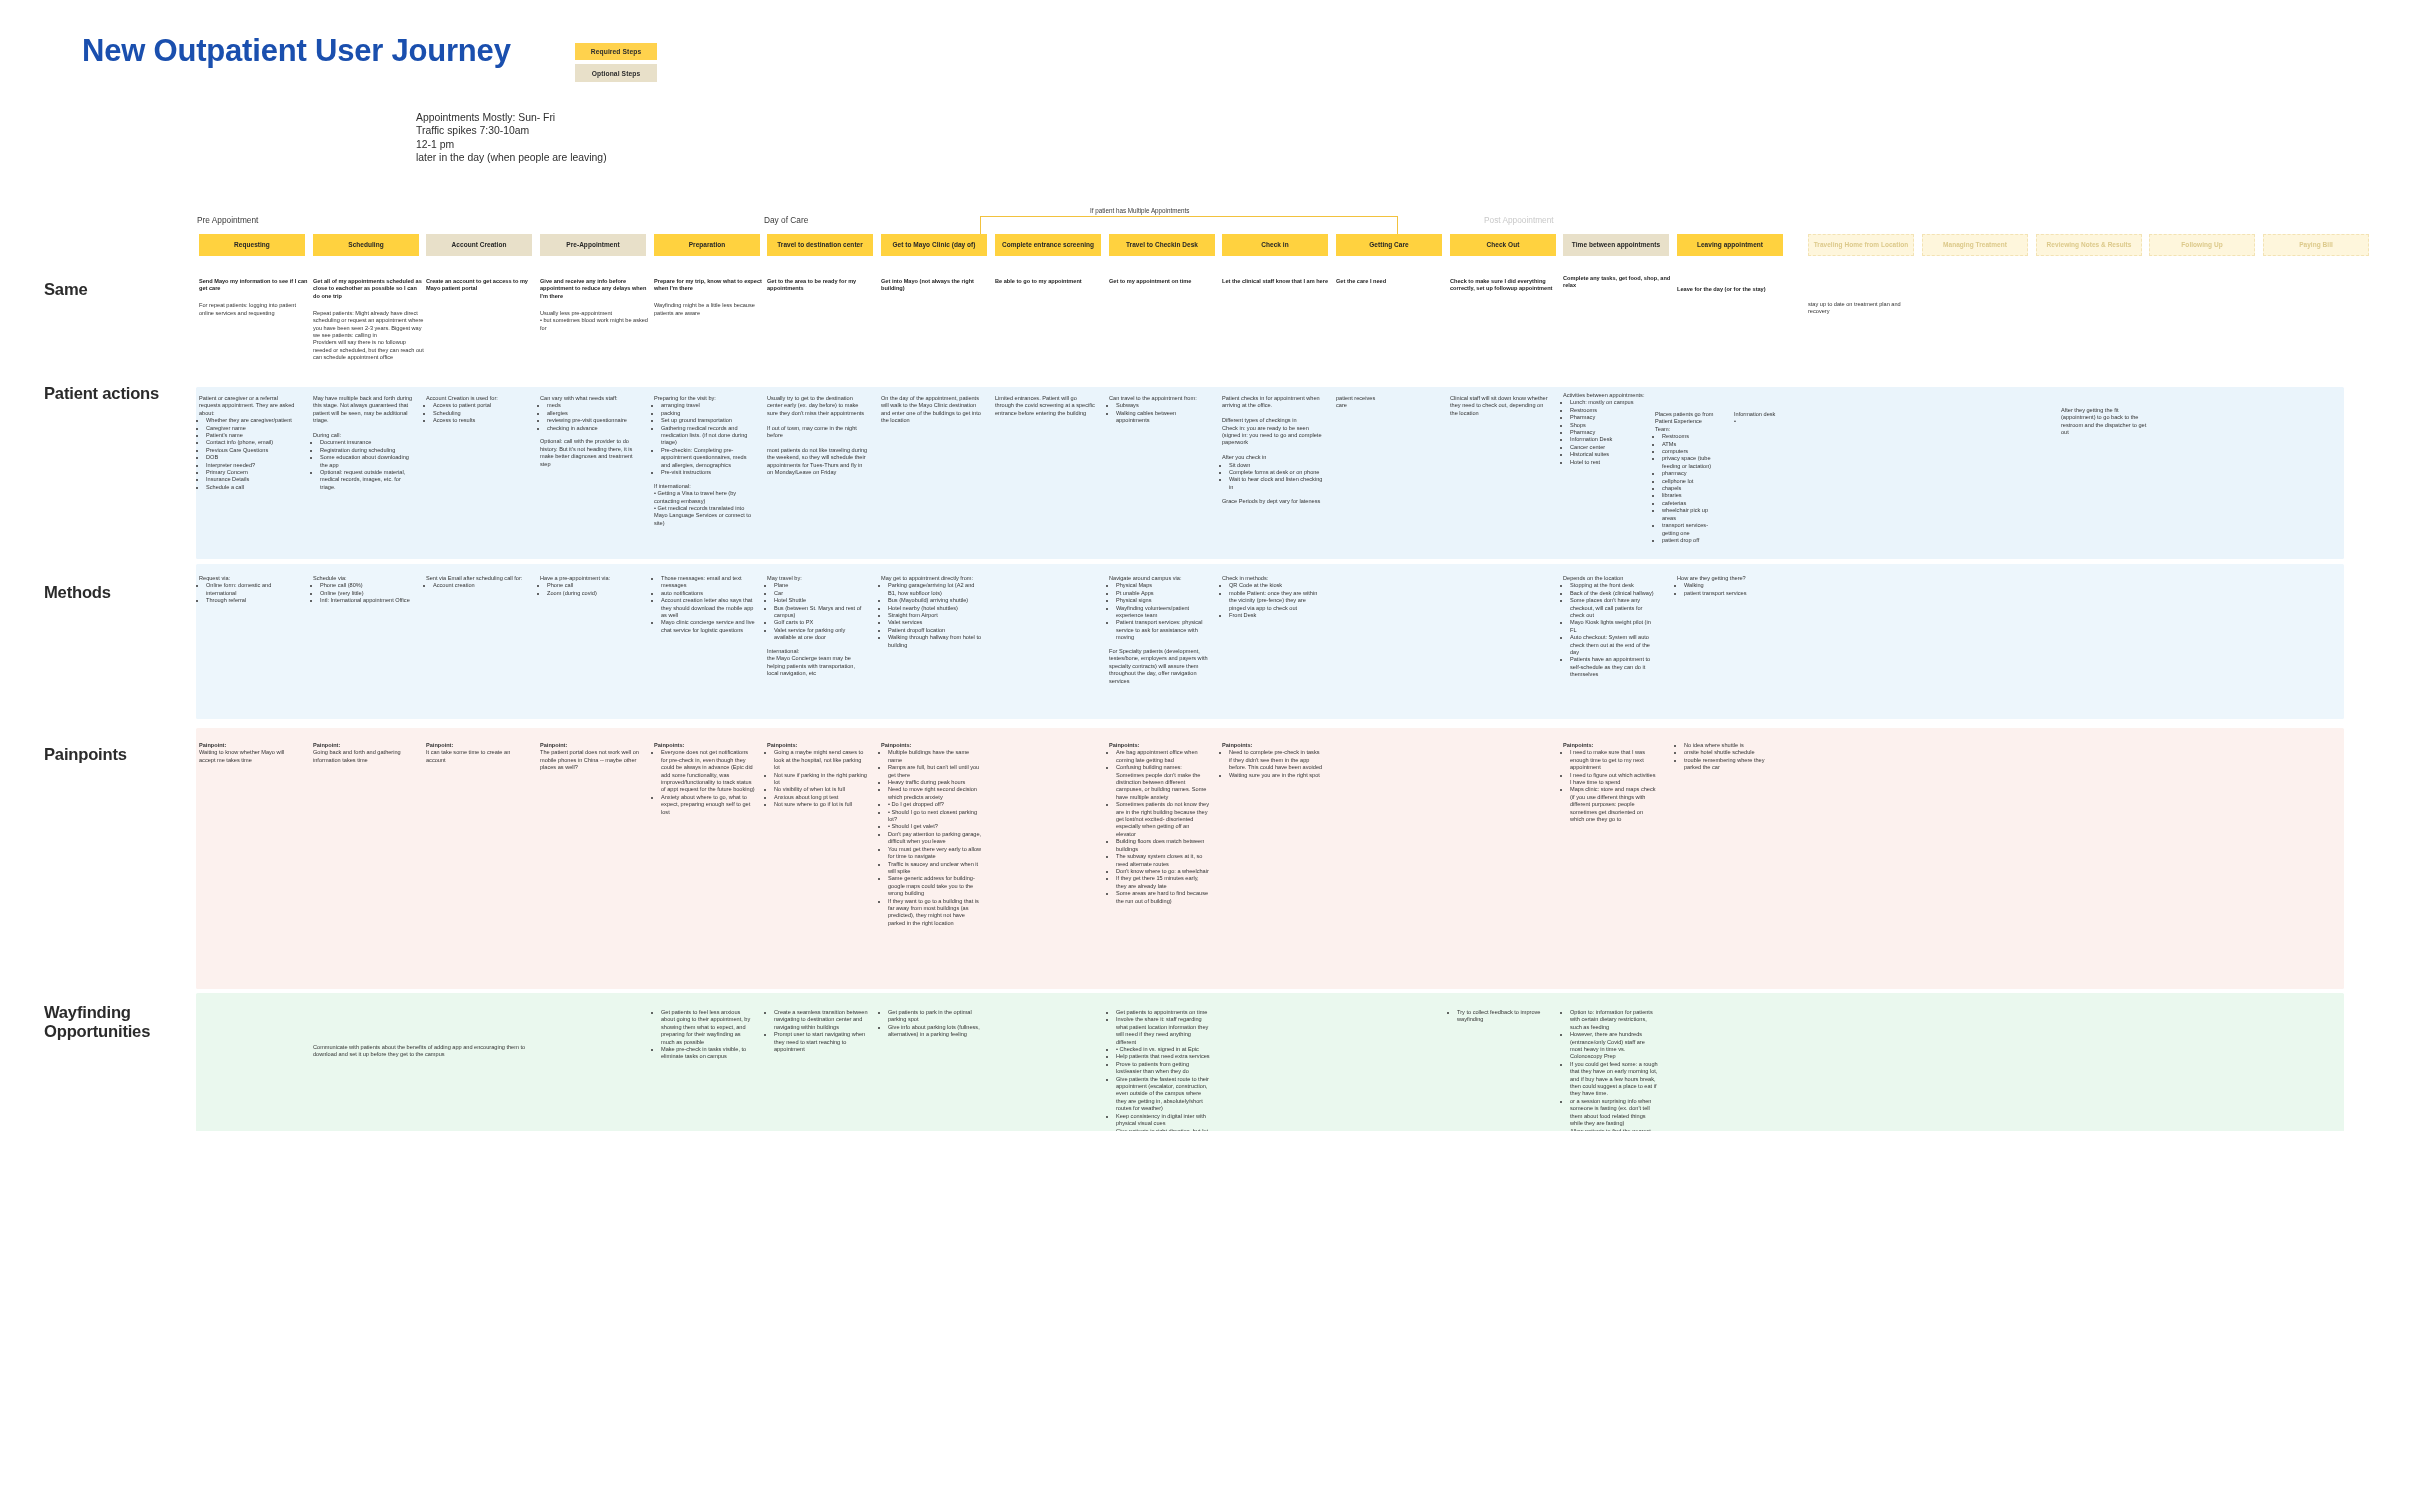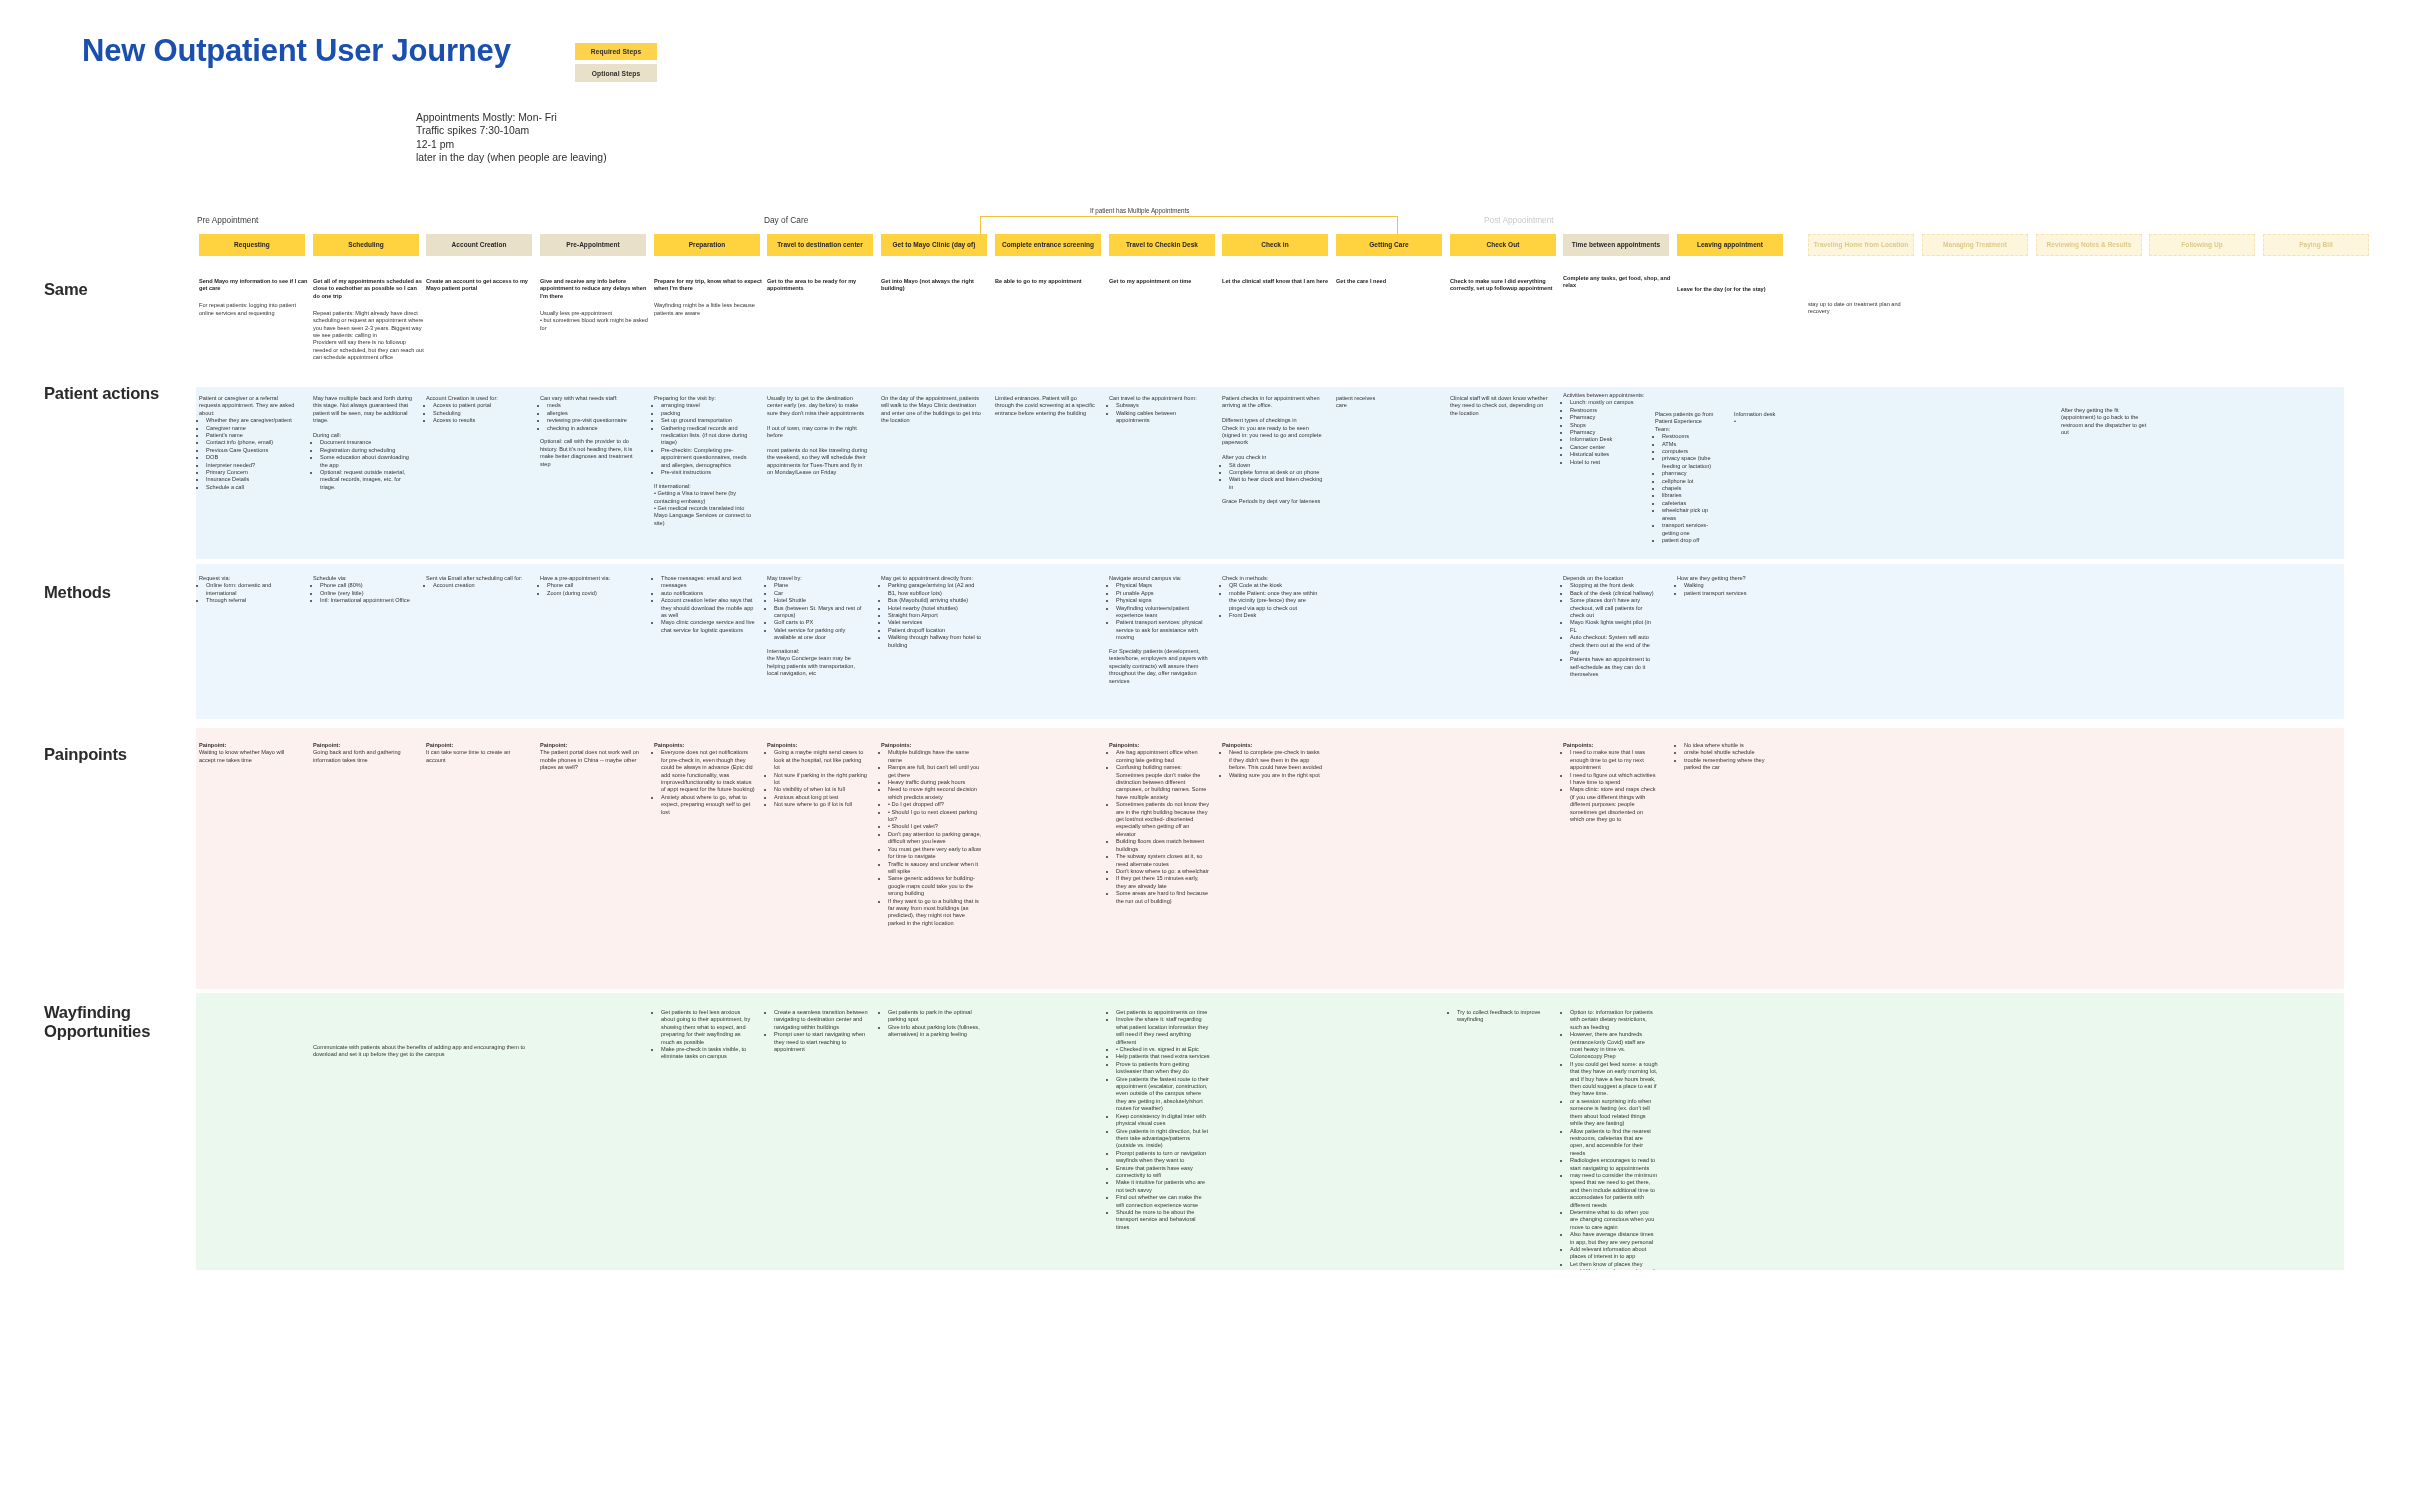--- a/index.html
+++ b/index.html
@@ -6,21 +6,21 @@
   * { box-sizing: border-box; }
   html, body {
     margin: 0; padding: 0;
     background: #ffffff;
     font-family: "Liberation Sans", "DejaVu Sans", sans-serif;
     color: #222222;
   }
   #canvas {
     position: relative;
     width: 2426px;
-    height: 1270px;
+    height: 1131px;
     background: #ffffff;
     overflow: hidden;
   }
 
   
   .title {
     position: absolute;
     left: 82px; top: 33px;
     font-size: 31px;
     font-weight: 700;
@@ -134,21 +134,21 @@
 
 <div id="canvas">
 
   <div class="title">New Outpatient User Journey</div>
 
   <div class="legend">
     <div class="legend-chip required">Required Steps</div>
     <div class="legend-chip optional">Optional Steps</div>
   </div>
 
-  <div class="traffic">Appointments Mostly: Mon- Fri
+  <div class="traffic">Appointments Mostly: Sun- Fri
 Traffic spikes 7:30-10am
 12-1 pm
 later in the day (when people are leaving)</div>
 
   <div class="phase-label" style="left:197px; top:215px;">Pre Appointment</div>
   <div class="phase-label" style="left:764px; top:215px;">Day of Care</div>
   <div class="phase-label faded" style="left:1484px; top:215px;">Post Appoointment</div>
 
   <div class="multi-appt-note" style="left:1090px; top:207px;">If patient has Multiple Appointments</div>
   <div class="multi-bracket" style="left:980px; top:216px; width:418px; height:24px;"></div>

